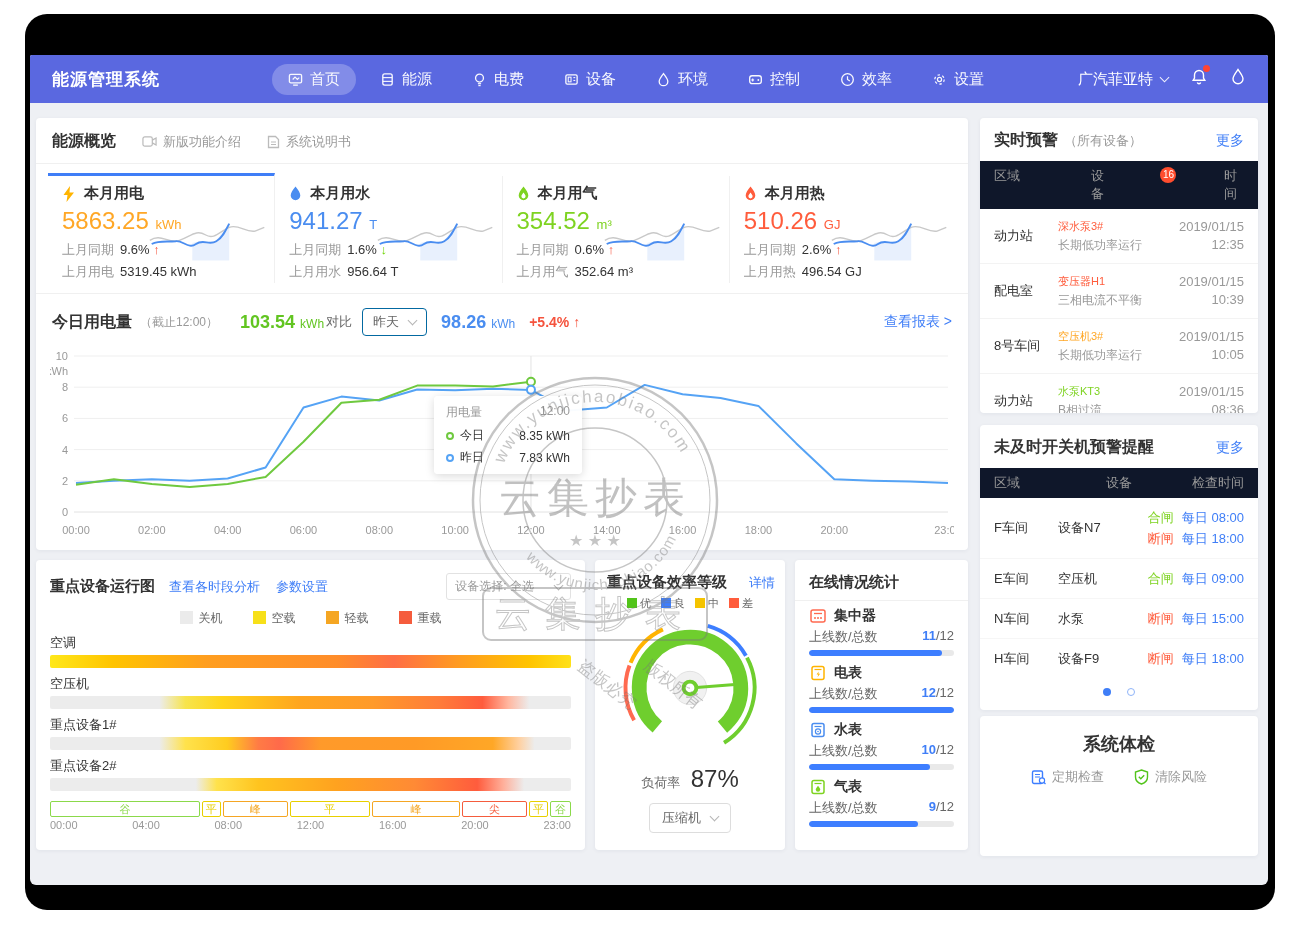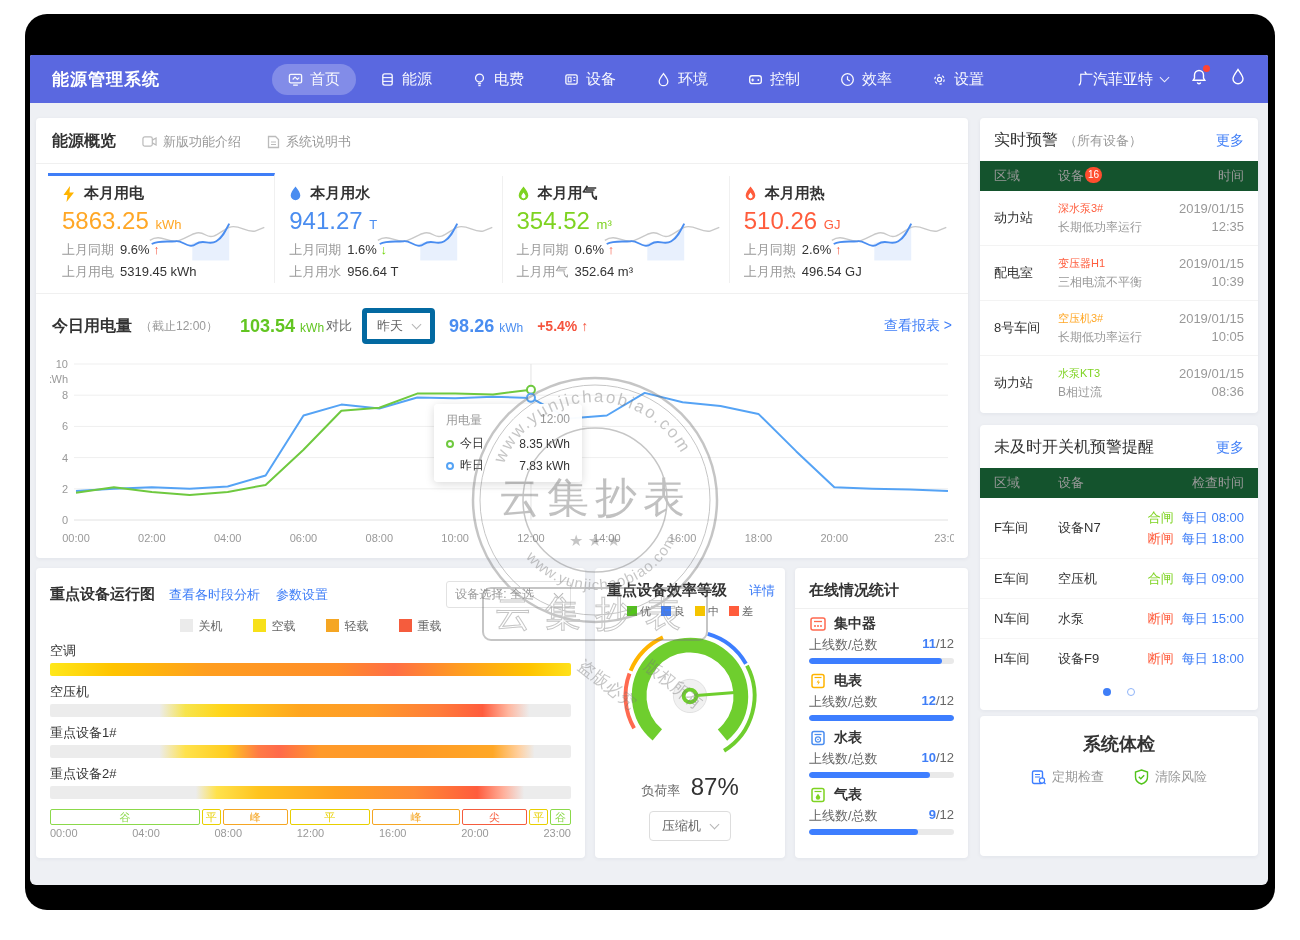--- a/index.html
+++ b/index.html
@@ -47,21 +47,21 @@
   .arrow-down { color:#6dd400; font-weight:bold; }
   .spark { position:absolute; right:6px; top:34px; }
 
   
   .tc-head { display:flex; align-items:center; padding:14px 16px 4px; }
   .tc-title { font-size:16px; font-weight:bold; color:#333; }
   .tc-note { font-size:12px; color:#999; margin-left:8px; }
   .tc-green { color:#62c521; font-size:18px; margin-left:22px; }
   .tc-green small, .tc-blue small { font-size:12px; }
   .tc-vs { font-size:13px; color:#666; margin:0 10px 0 2px; }
-  .mini-select { display:flex; align-items:center; gap:10px; border:5px solid #0369a1; border-radius:4px; padding:4px 10px; font-size:13px; color:#666; cursor:pointer; background:#fff; }
+  .mini-select { display:flex; align-items:center; gap:10px; border:1px solid #0369a1; border-radius:4px; padding:4px 10px; font-size:13px; color:#666; cursor:pointer; background:#fff; }
   .tc-blue { color:#4a8df0; font-size:18px; margin-left:14px; }
   .tc-delta { color:#f5533d; font-size:14px; margin-left:14px; font-weight:bold; }
   .tc-report { margin-left:auto; font-size:14px; }
   .chart-wrap { position:relative; padding:4px 14px 0; }
   .tooltip { position:absolute; left:398px; top:56px; width:148px; background:rgba(255,255,255,.97); border-radius:4px; box-shadow:0 2px 10px rgba(0,0,0,.15); padding:8px 12px; font-size:12px; z-index:5; }
   .tt-head { display:flex; justify-content:space-between; color:#999; margin-bottom:6px; }
   .tt-row { display:flex; align-items:center; margin-top:5px; color:#333; }
   .tt-dot { width:8px; height:8px; border-radius:50%; border:2px solid; background:#fff; margin-right:6px; }
   .tt-val { margin-left:auto; }
 
@@ -98,24 +98,24 @@
   .ol-item { padding:6px 14px 2px; }
   .ol-name { display:flex; align-items:center; gap:7px; font-size:14px; color:#333; font-weight:bold; }
   .ol-row { display:flex; font-size:12px; color:#999; margin:3px 0 4px; }
   .ol-row b { margin-left:auto; color:#3f7ef7; font-size:13px;}
   .ol-row span { color:#666; font-size:13px;}
   .meter { height:6px; background:#e9e9e9; border-radius:3px; overflow:hidden; }
   .meter-fill { height:6px; background:#3d7eff; border-radius:3px; }
 
   
   .as-head { display:flex; align-items:center; padding:12px 14px 10px; }
-  .as-title { font-size:16px; font-weight:normal; color:#333; }
+  .as-title { font-size:16px; font-weight:bold; color:#333; }
   .as-sub { font-size:13px; color:#999; margin-left:6px; }
   .as-more { margin-left:auto; font-size:14px; }
-  .thead { display:flex; background:#14532d; padding:6px 14px; font-size:13px; color:#999; }
+  .thead { display:flex; background:#0f172a; padding:6px 14px; font-size:13px; color:#999;gap:48px; }
   .alerts { height:295px; overflow:hidden; }
   .a-row { display:flex; padding:9px 14px; border-bottom:1px solid #f3f3f3; align-items:center;}
   .a-area { width:64px; font-size:13px; color:#333; }
   .a-dev { width:110px; }
   .a-dev .nm { font-size:11px; }
   .a-dev .ds { font-size:12px; color:#999; margin-top:3px; }
   .a-time { margin-left:auto; text-align:right; font-size:13px; color:#999; line-height:18px; }
   .badge { display:inline-block; min-width:16px; height:16px; background:#ff4d2e; color:#fff; border-radius:9px; font-size:10px; line-height:16px; text-align:center; padding:0 3px; vertical-align:6px; margin-left:1px;}
 
   .switchp { height:285px; margin-top:12px; overflow:hidden;}

